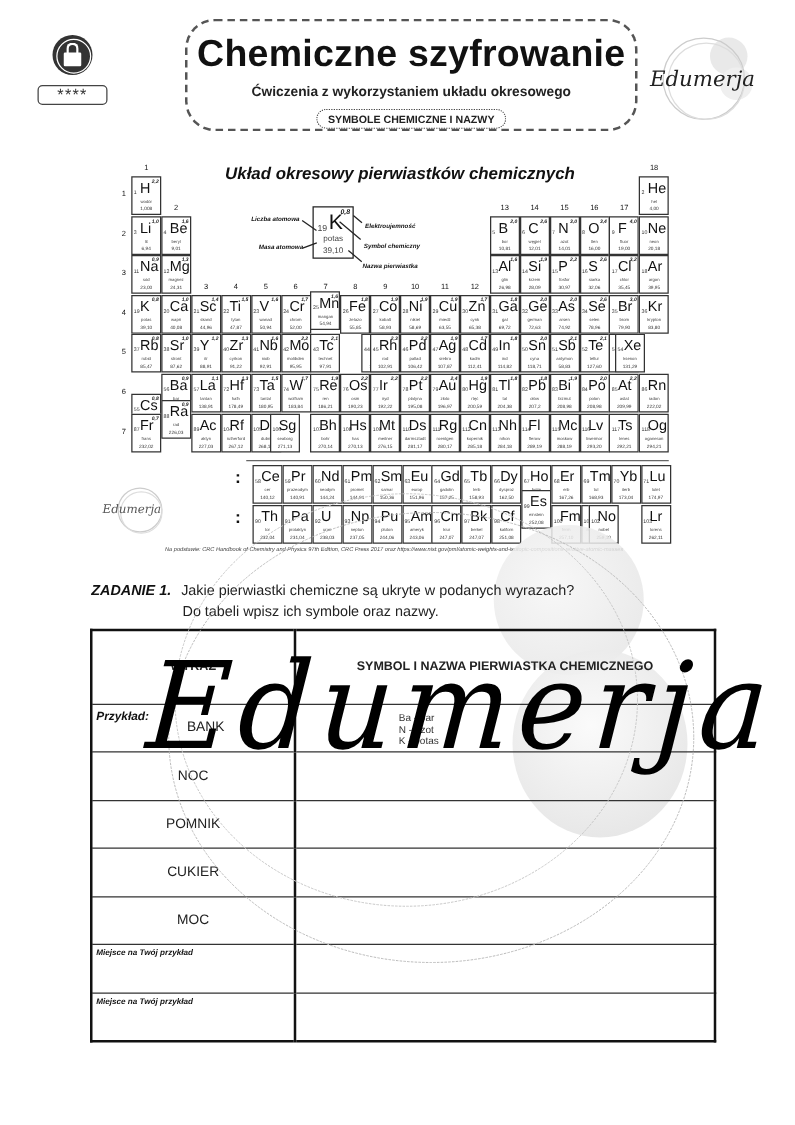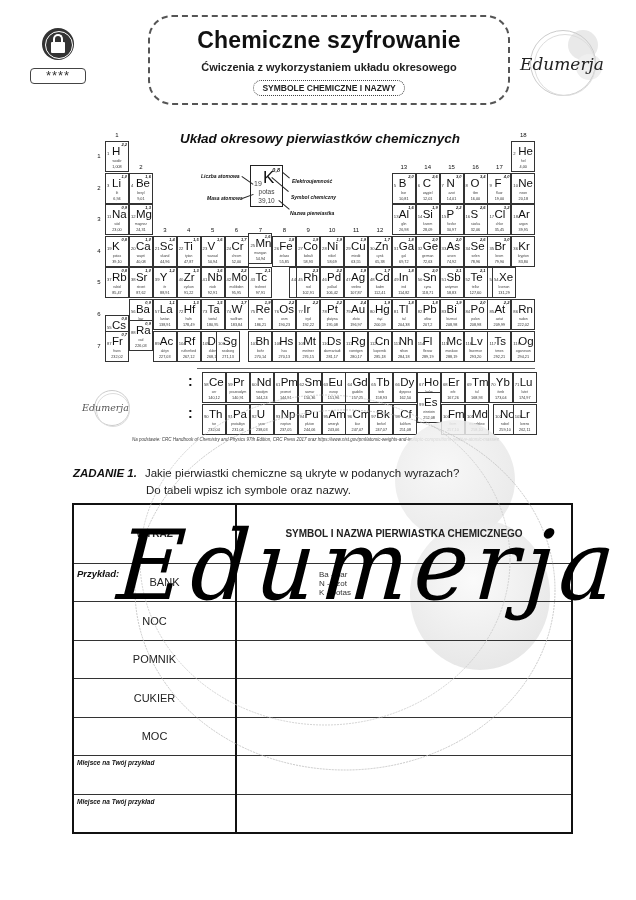--- a/index.html
+++ b/index.html
@@ -8,21 +8,21 @@
 
   
   .lock-wrap { position: absolute; left: 28px; top: 28px; width: 60px; }
   .lock-circle { position: absolute; left: 14px; top: 0; width: 32px; height: 32px; border-radius: 50%; background: #333; }
   .lock-circle::after { content: ""; position: absolute; left: 3px; top: 3px; width: 26px; height: 26px; border-radius: 50%; border: 1.5px solid #fff; }
   .lock-shackle { position: absolute; left: 11px; top: 6px; width: 10px; height: 10px; border: 2px solid #fff; border-bottom: none; border-radius: 6px 6px 0 0; }
   .lock-body { position: absolute; left: 9px; top: 14px; width: 14px; height: 11px; background: #fff; border-radius: 1px; }
   .pw-box { position: absolute; left: 2px; top: 40px; width: 56px; height: 16px; border: 1.5px solid #444; border-radius: 4px; font-size: 13px; text-align: center; line-height: 14px; letter-spacing: 1px; color: #333; }
 
   .title-box { position: absolute; left: 148px; top: 15px; width: 362px; height: 90px; border: 2px dashed #555; border-radius: 24px; text-align: center; }
-  .title-main { font-size: 23px; font-weight: bold; margin-top: 10px; letter-spacing: 0.2px; color: #111; }
+  .title-main { font-size: 30px; font-weight: bold; margin-top: 10px; letter-spacing: 0.2px; color: #111; }
   .title-sub { font-size: 11px; font-weight: bold; margin-top: 7px; color: #222; }
   .title-pill { display: inline-block; margin-top: 7px; padding: 2px 8px; font-size: 8.5px; font-weight: bold; border: 1.5px dotted #444; border-radius: 10px; color: #222; }
 
   .logo-top { position: absolute; left: 516px; top: 28px; width: 96px; height: 76px; }
   .logo-ring { position: absolute; border-radius: 50%; border: 1px solid #ccc; }
   .logo-blob { position: absolute; border-radius: 50%; background: #e9e9e9; }
   .logo-text { position: absolute; font-family: "DejaVu Serif", serif; font-style: italic; color: #222; }
 
   
   .pt-title { position: absolute; left: 160px; top: 131px; width: 320px; text-align: center; font-size: 13.5px; font-weight: bold; font-style: italic; color: #111; }
@@ -881,21 +881,21 @@
       <div class="sym">Fm</div>
       <div class="nm">ferm</div>
       <div class="ms">257,10</div>
     </div>
     <div class="cell" style="left:464.9px;top:404px;">
       <div class="z">101</div>
       <div class="sym">Md</div>
       <div class="nm">mendelew</div>
       <div class="ms">258,10</div>
     </div>
-    <div class="cell" style="left:493px;top:404px;">
+    <div class="cell" style="left:471px;top:404px;">
       <div class="z">102</div>
       <div class="sym">No</div>
       <div class="nm">nobel</div>
       <div class="ms">259,10</div>
     </div>
     <div class="cell" style="left:512.7px;top:404px;">
       <div class="z">103</div>
       <div class="sym">Lr</div>
       <div class="nm">lorens</div>
       <div class="ms">262,11</div>

